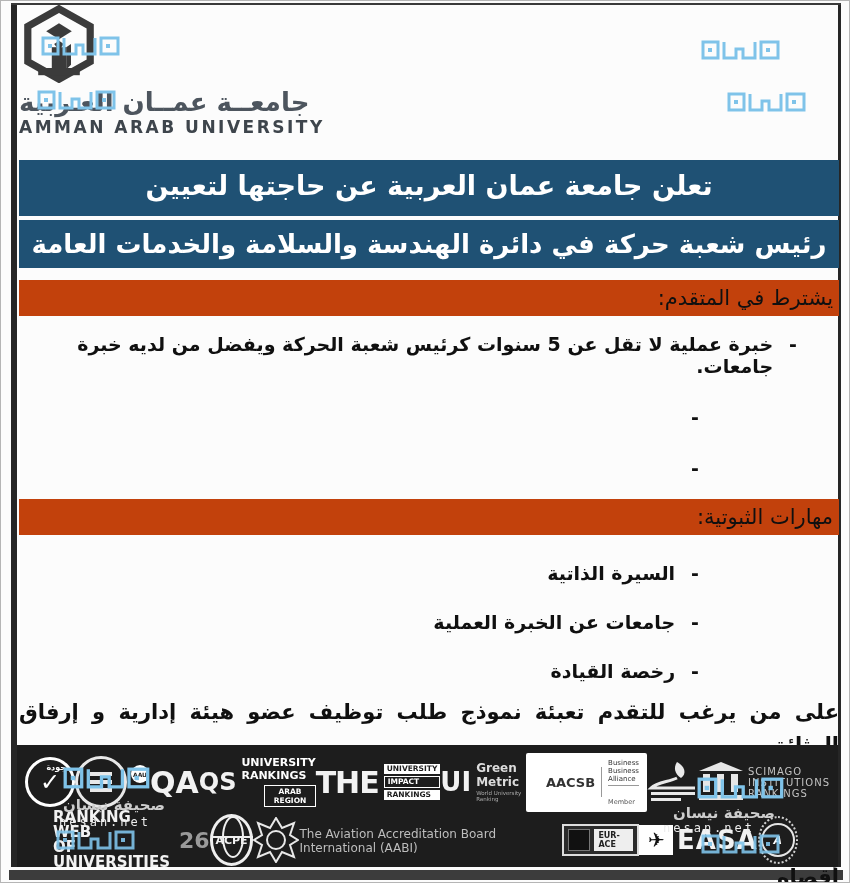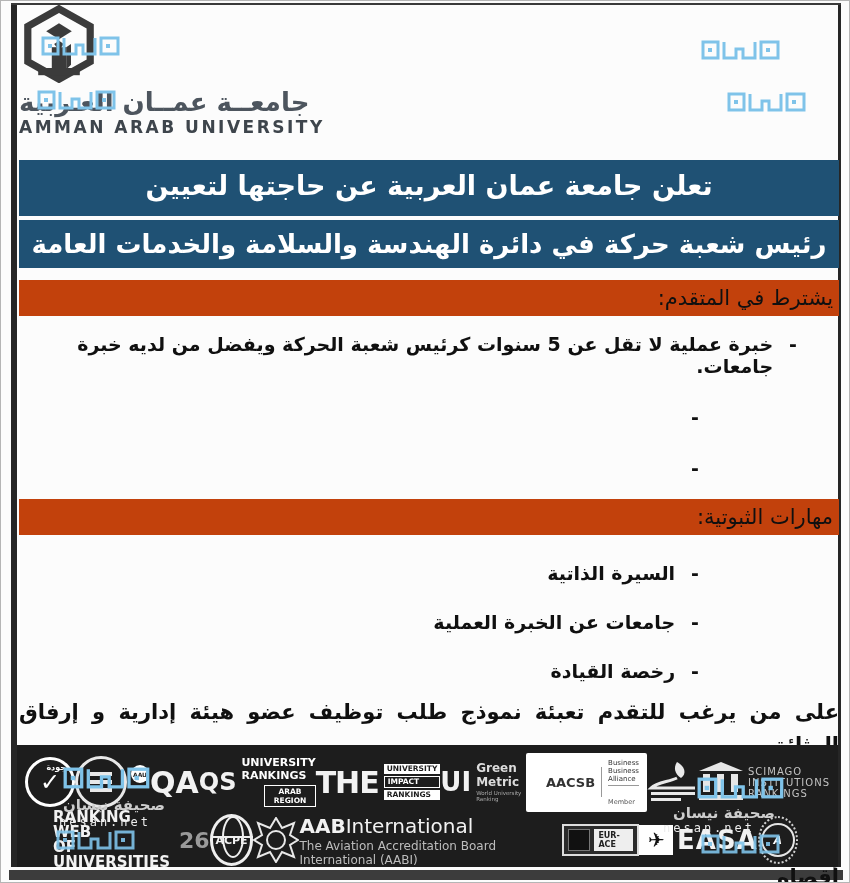--- a/index.html
+++ b/index.html
@@ -266,21 +266,20 @@
       </div>
 
       <div class="star-seal">
         <svg width="46" height="46" viewBox="0 0 46 46">
           <polygon points="23,1 29,11 41,6 37,18 45,23 37,28 41,40 29,35 23,45 17,35 5,40 9,28 1,23 9,18 5,6 17,11" fill="none" stroke="#e8e8e8" stroke-width="2"></polygon>
           <circle cx="23" cy="23" r="9" fill="none" stroke="#e8e8e8" stroke-width="2"></circle>
         </svg>
       </div>
 
       <div>
-        <div class="aab wtxt"><b>AAB</b><span>International</span></div>
         <div class="aab-sub">The Aviation Accreditation Board International (AABI)</div>
       </div>
 
       <div class="eurace">
         <span class="map"></span>
         <span class="lab">EUR-ACE</span>
       </div>
 
       <div class="easa">
         <span class="plane-box">✈</span>

